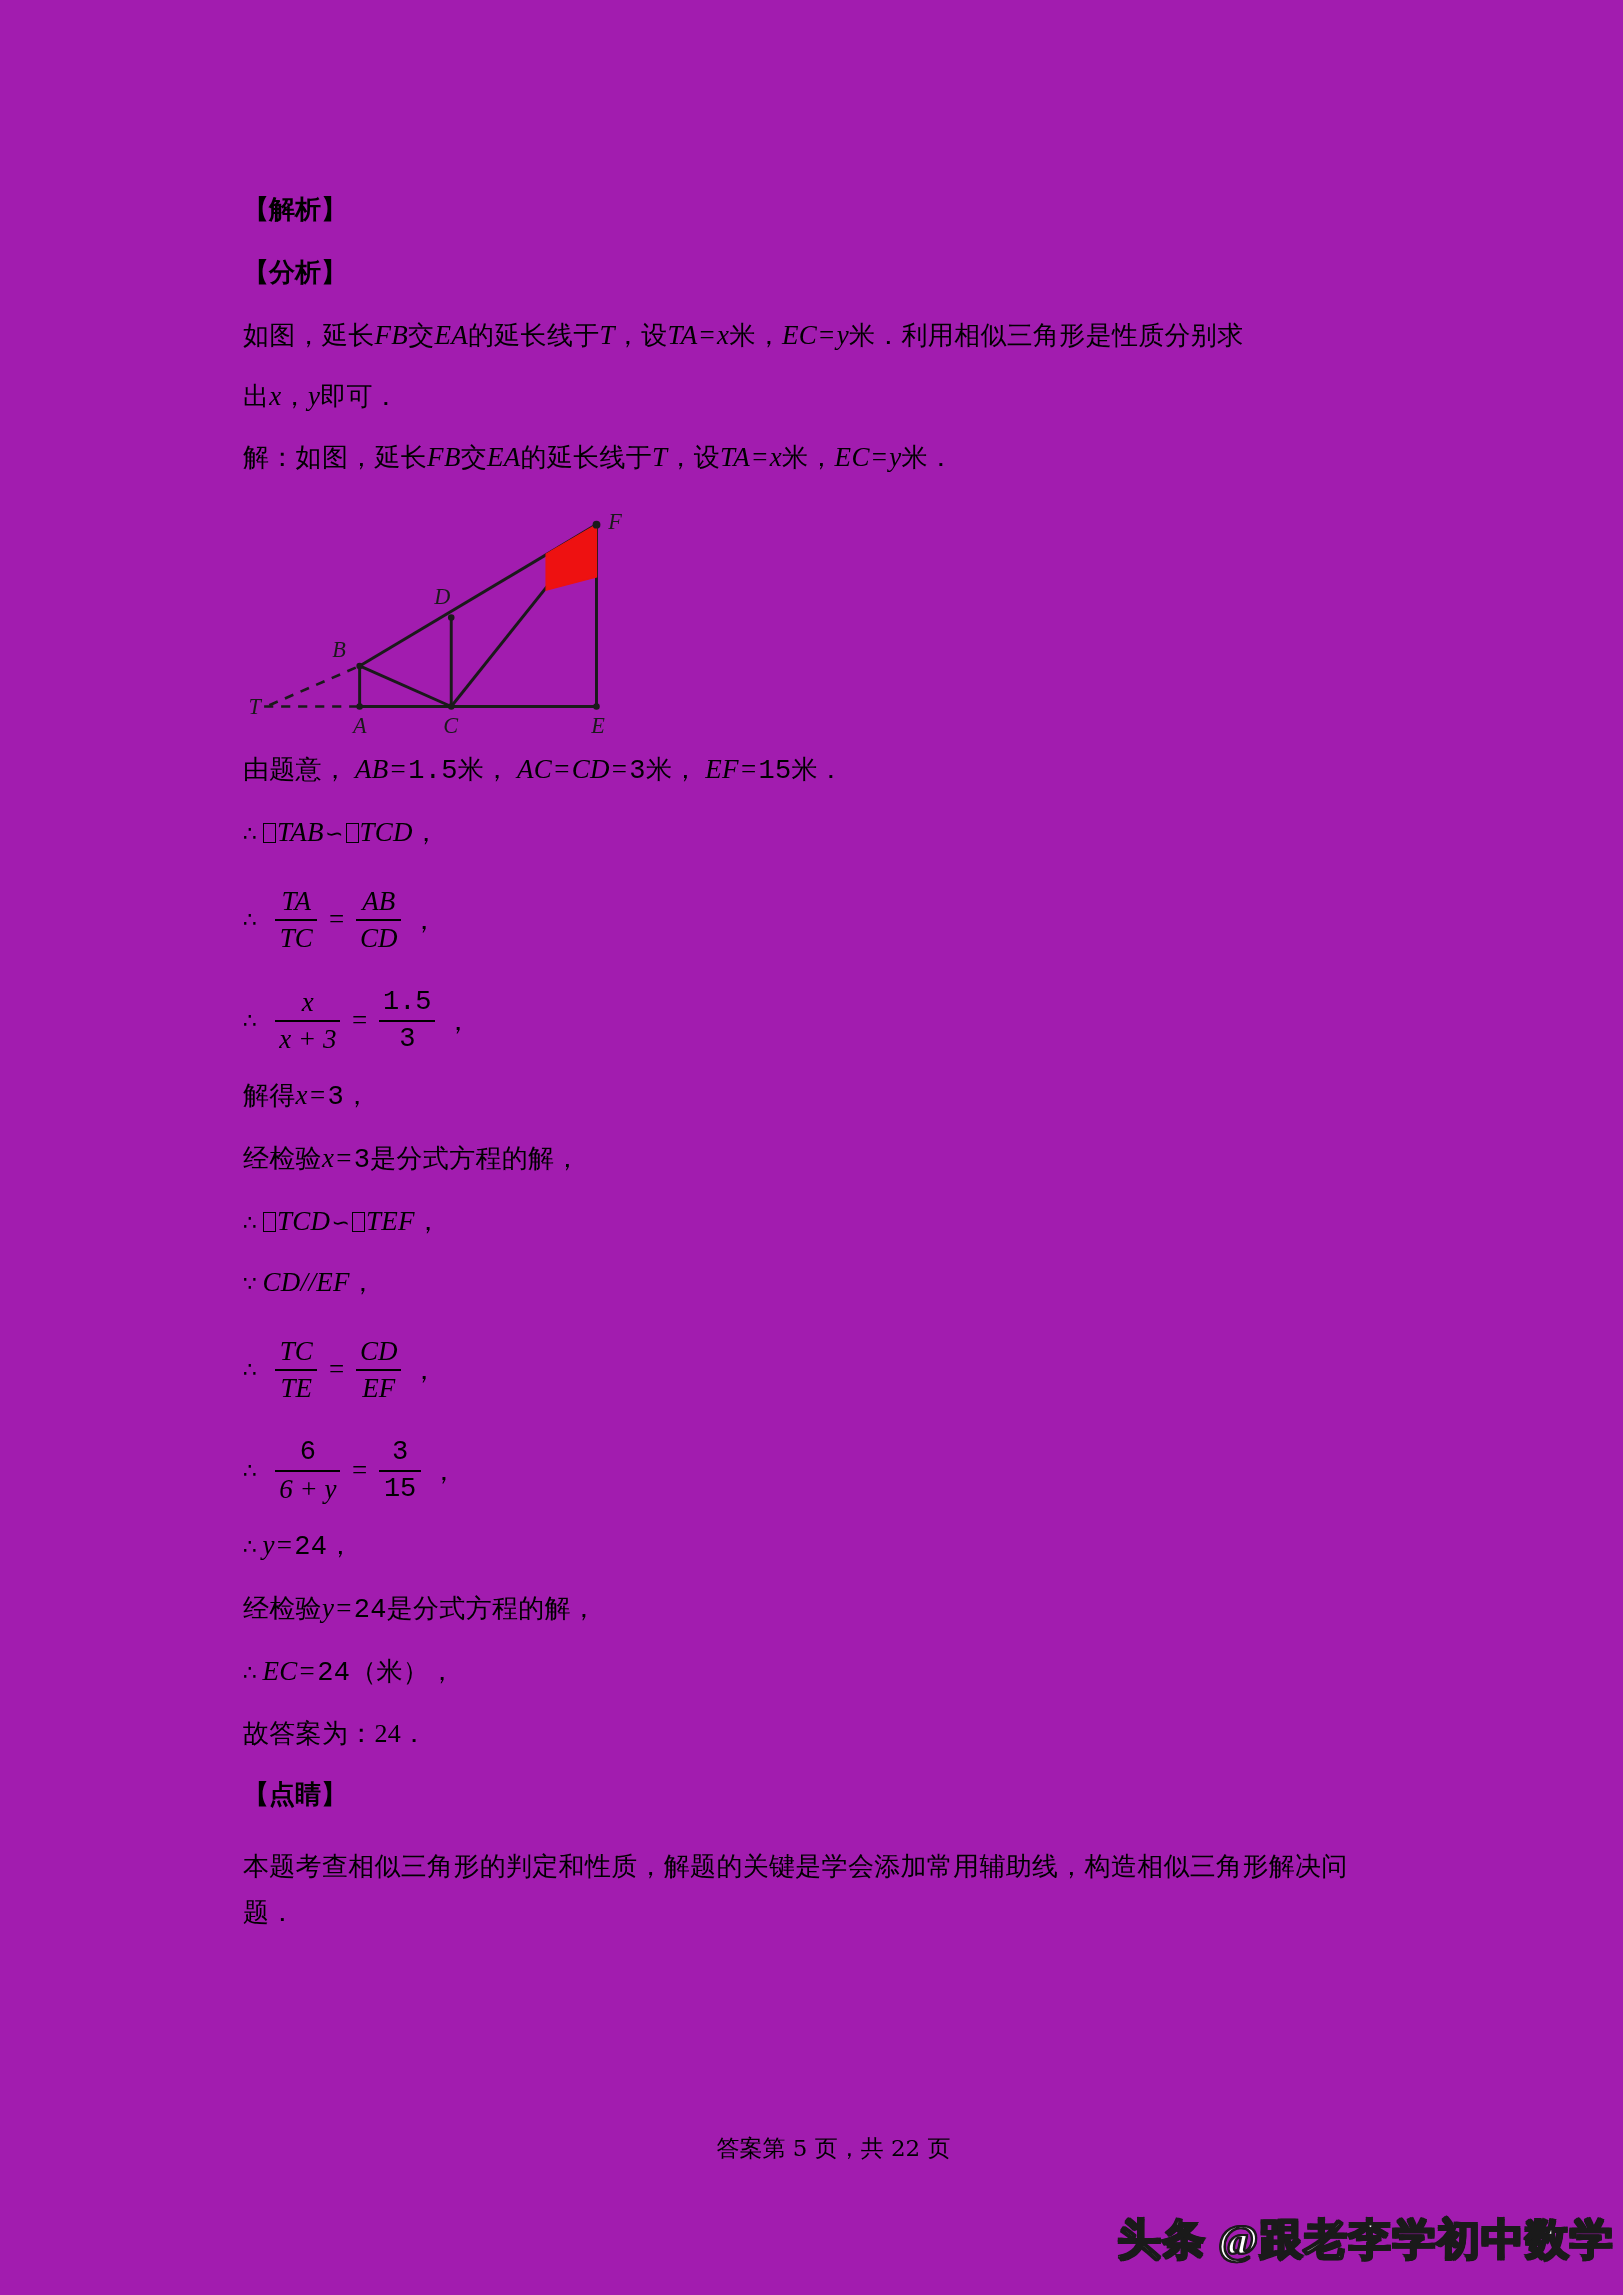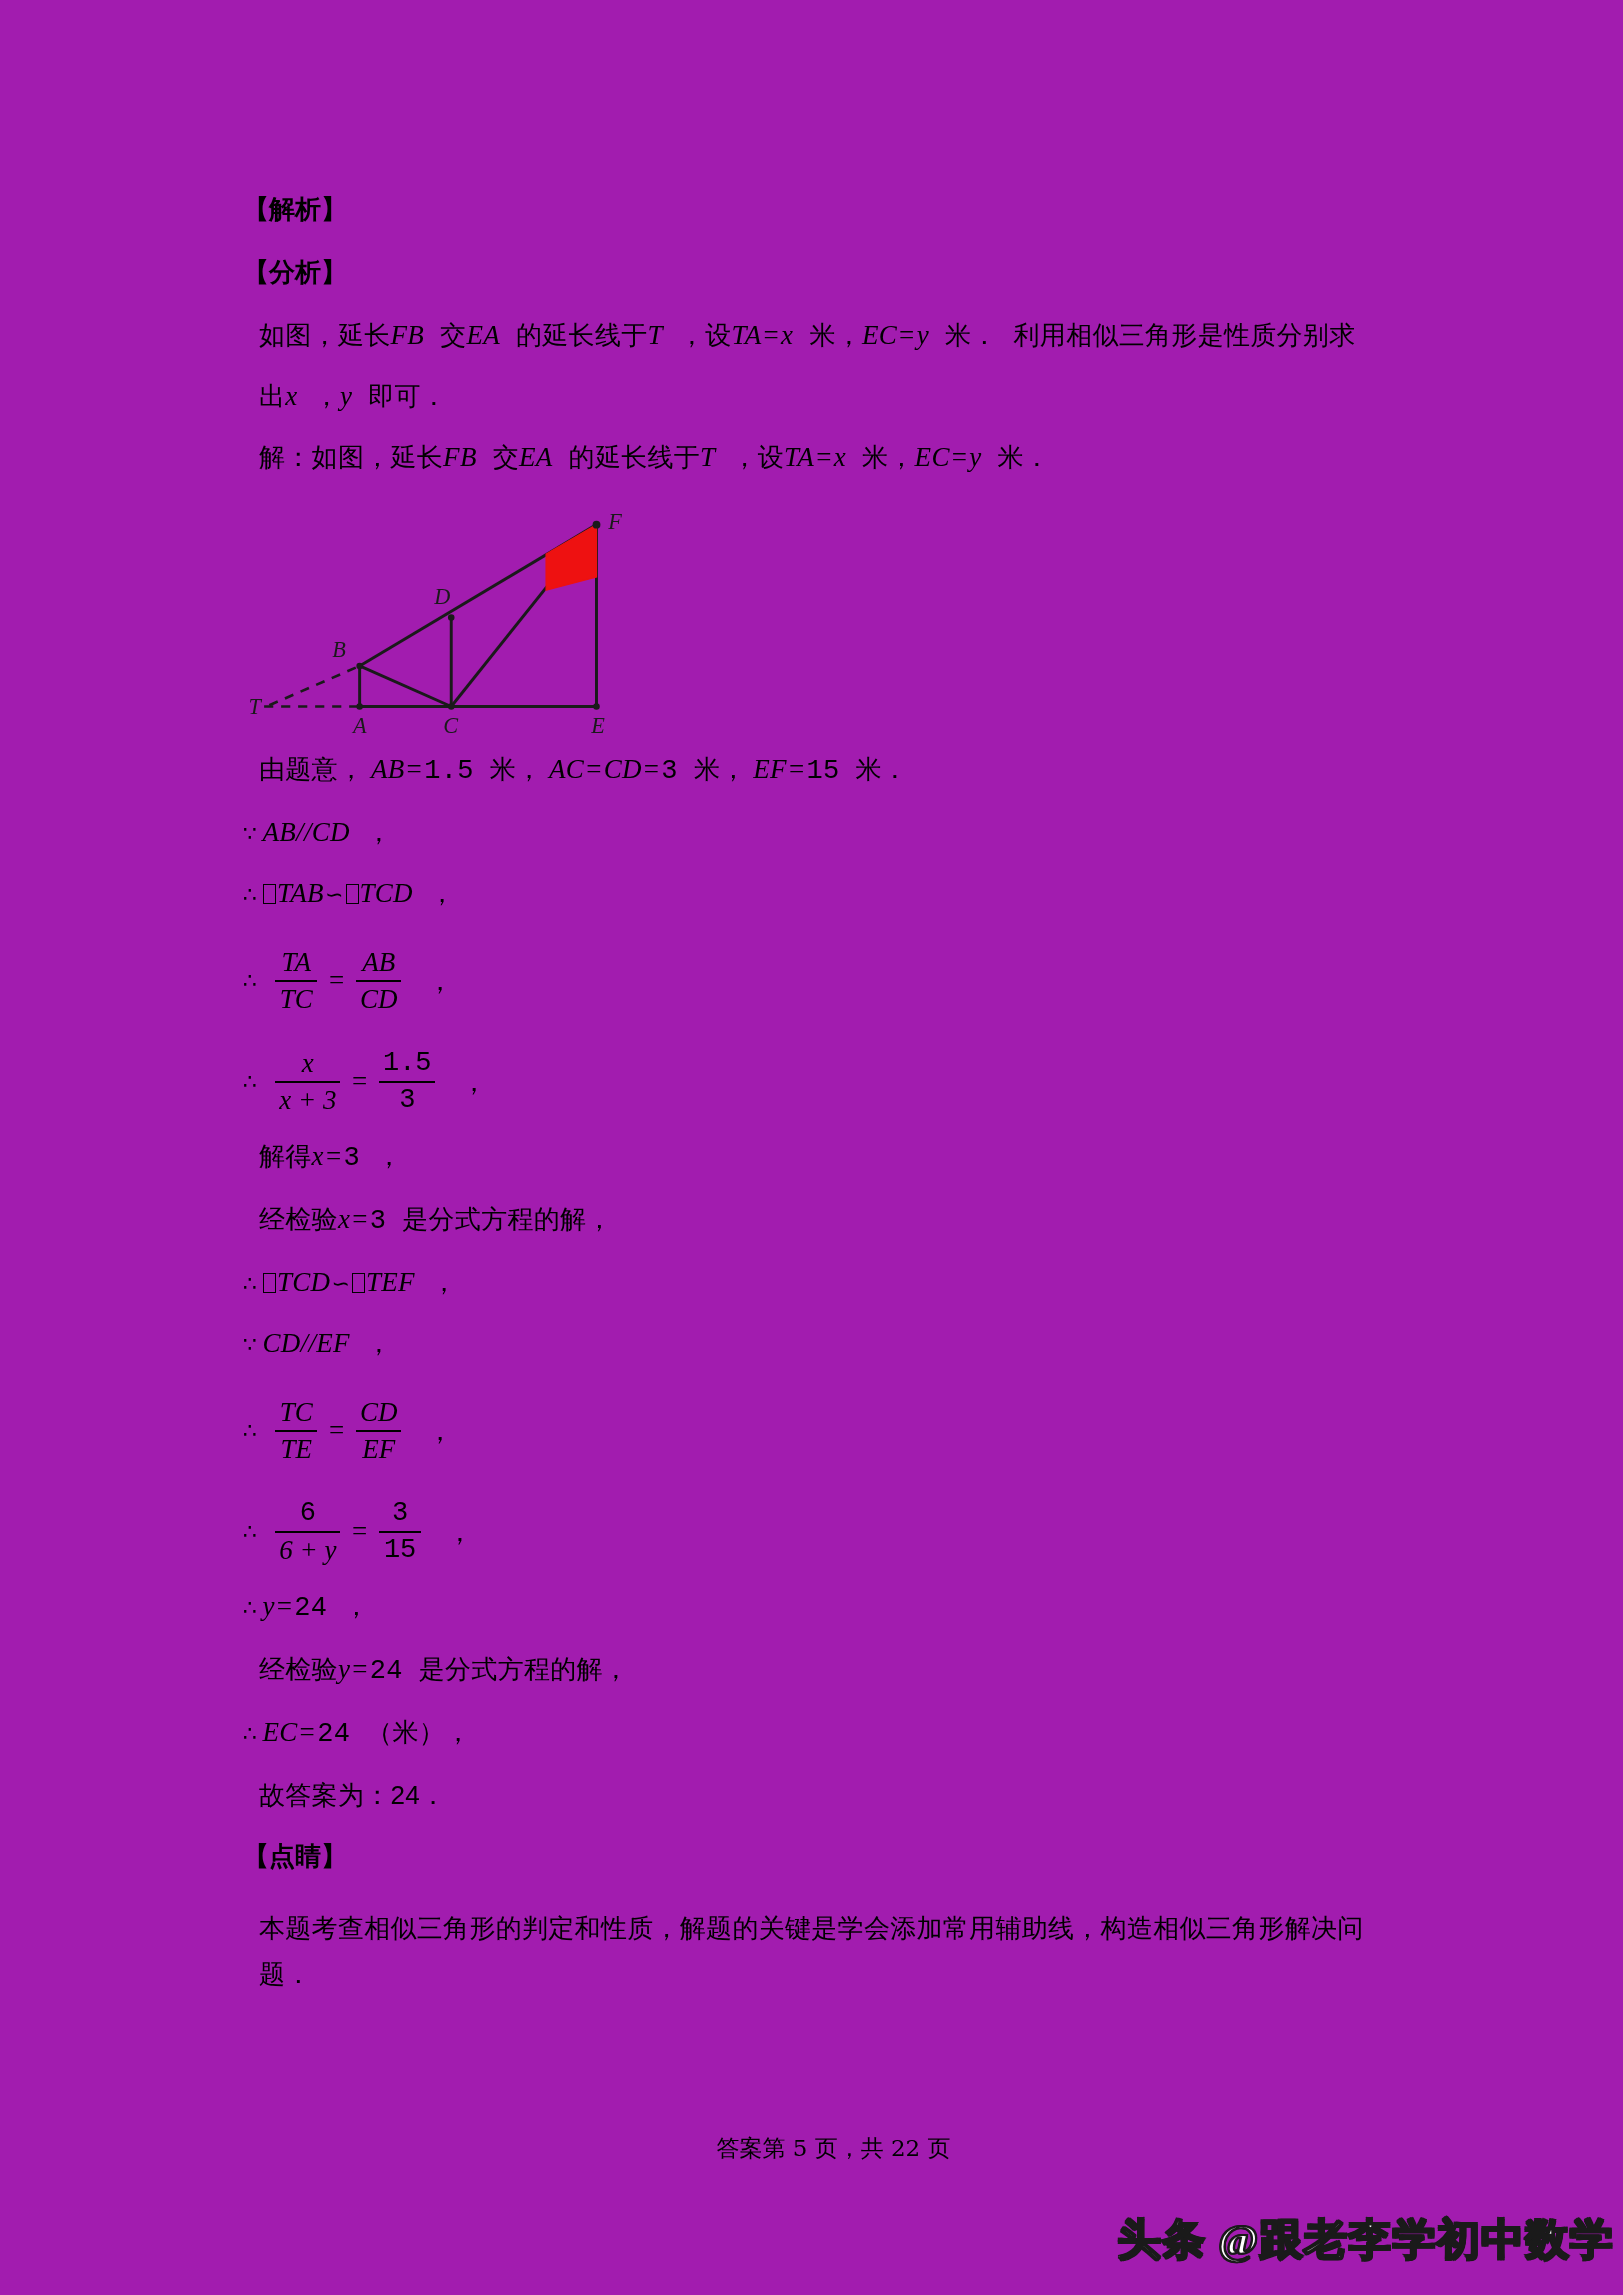--- a/index.html
+++ b/index.html
@@ -34,21 +34,21 @@
     letter-spacing: 0.3px;
   }
   .line.wrap { white-space: normal; }
   .bracket-head {
     font-family: "DejaVu Sans", "Liberation Sans", sans-serif;
     font-weight: bold;
     font-size: 26px;
     line-height: 1;
     margin: 0 0 37px 0;
   }
-  .cjk { font-family: Liberation Sans, sans-serif; margin-left: 16px; }
+  .cjk { font-family: Liberation Serif, serif; }
   .mi {
     font-family: "Liberation Serif", "DejaVu Serif", serif;
     font-style: italic;
     font-size: 27px;
   }
   .mn {
     font-family: Liberation Mono, monospace;
     font-style: normal;
     font-size: 27px;
   }
@@ -202,21 +202,20 @@
         <text x="136" y="232" font-family="Liberation Serif, serif" font-style="italic" font-size="34" fill="#1a1a1a">B</text>
         <text x="306" y="348" font-family="Liberation Serif, serif" font-style="italic" font-size="34" fill="#1a1a1a">C</text>
         <text x="292" y="152" font-family="Liberation Serif, serif" font-style="italic" font-size="34" fill="#1a1a1a">D</text>
         <text x="532" y="348" font-family="Liberation Serif, serif" font-style="italic" font-size="34" fill="#1a1a1a">E</text>
         <text x="558" y="36" font-family="Liberation Serif, serif" font-style="italic" font-size="34" fill="#1a1a1a">F</text>
       </svg>
     </div>
 
     <div class="line"><span class="cjk">由题意，</span>&nbsp;<span class="mi">AB</span><span class="op">=</span><span class="mn">1.5</span><span class="cjk">米，</span>&nbsp;<span class="mi">AC</span><span class="op">=</span><span class="mi">CD</span><span class="op">=</span><span class="mn">3</span><span class="cjk">米，</span>&nbsp;<span class="mi">EF</span><span class="op">=</span><span class="mn">15</span><span class="cjk">米．</span></div>
 
-    <div class="line"><span class="sym">∵</span><span class="mi">AB//CD</span><span class="cjk">，</span></div>
 
     <div class="line"><span class="sym">∴</span><span class="tofu"></span><span class="mi">TAB</span><span class="simil">∽</span><span class="tofu"></span><span class="mi">TCD</span><span class="cjk">，</span></div>
 
     <div class="fracline">
       <span class="sym">∴</span>
       <span class="frac">
         <span class="num mi">TA</span>
         <span class="bar"></span>
         <span class="den mi">TC</span>
       </span>

